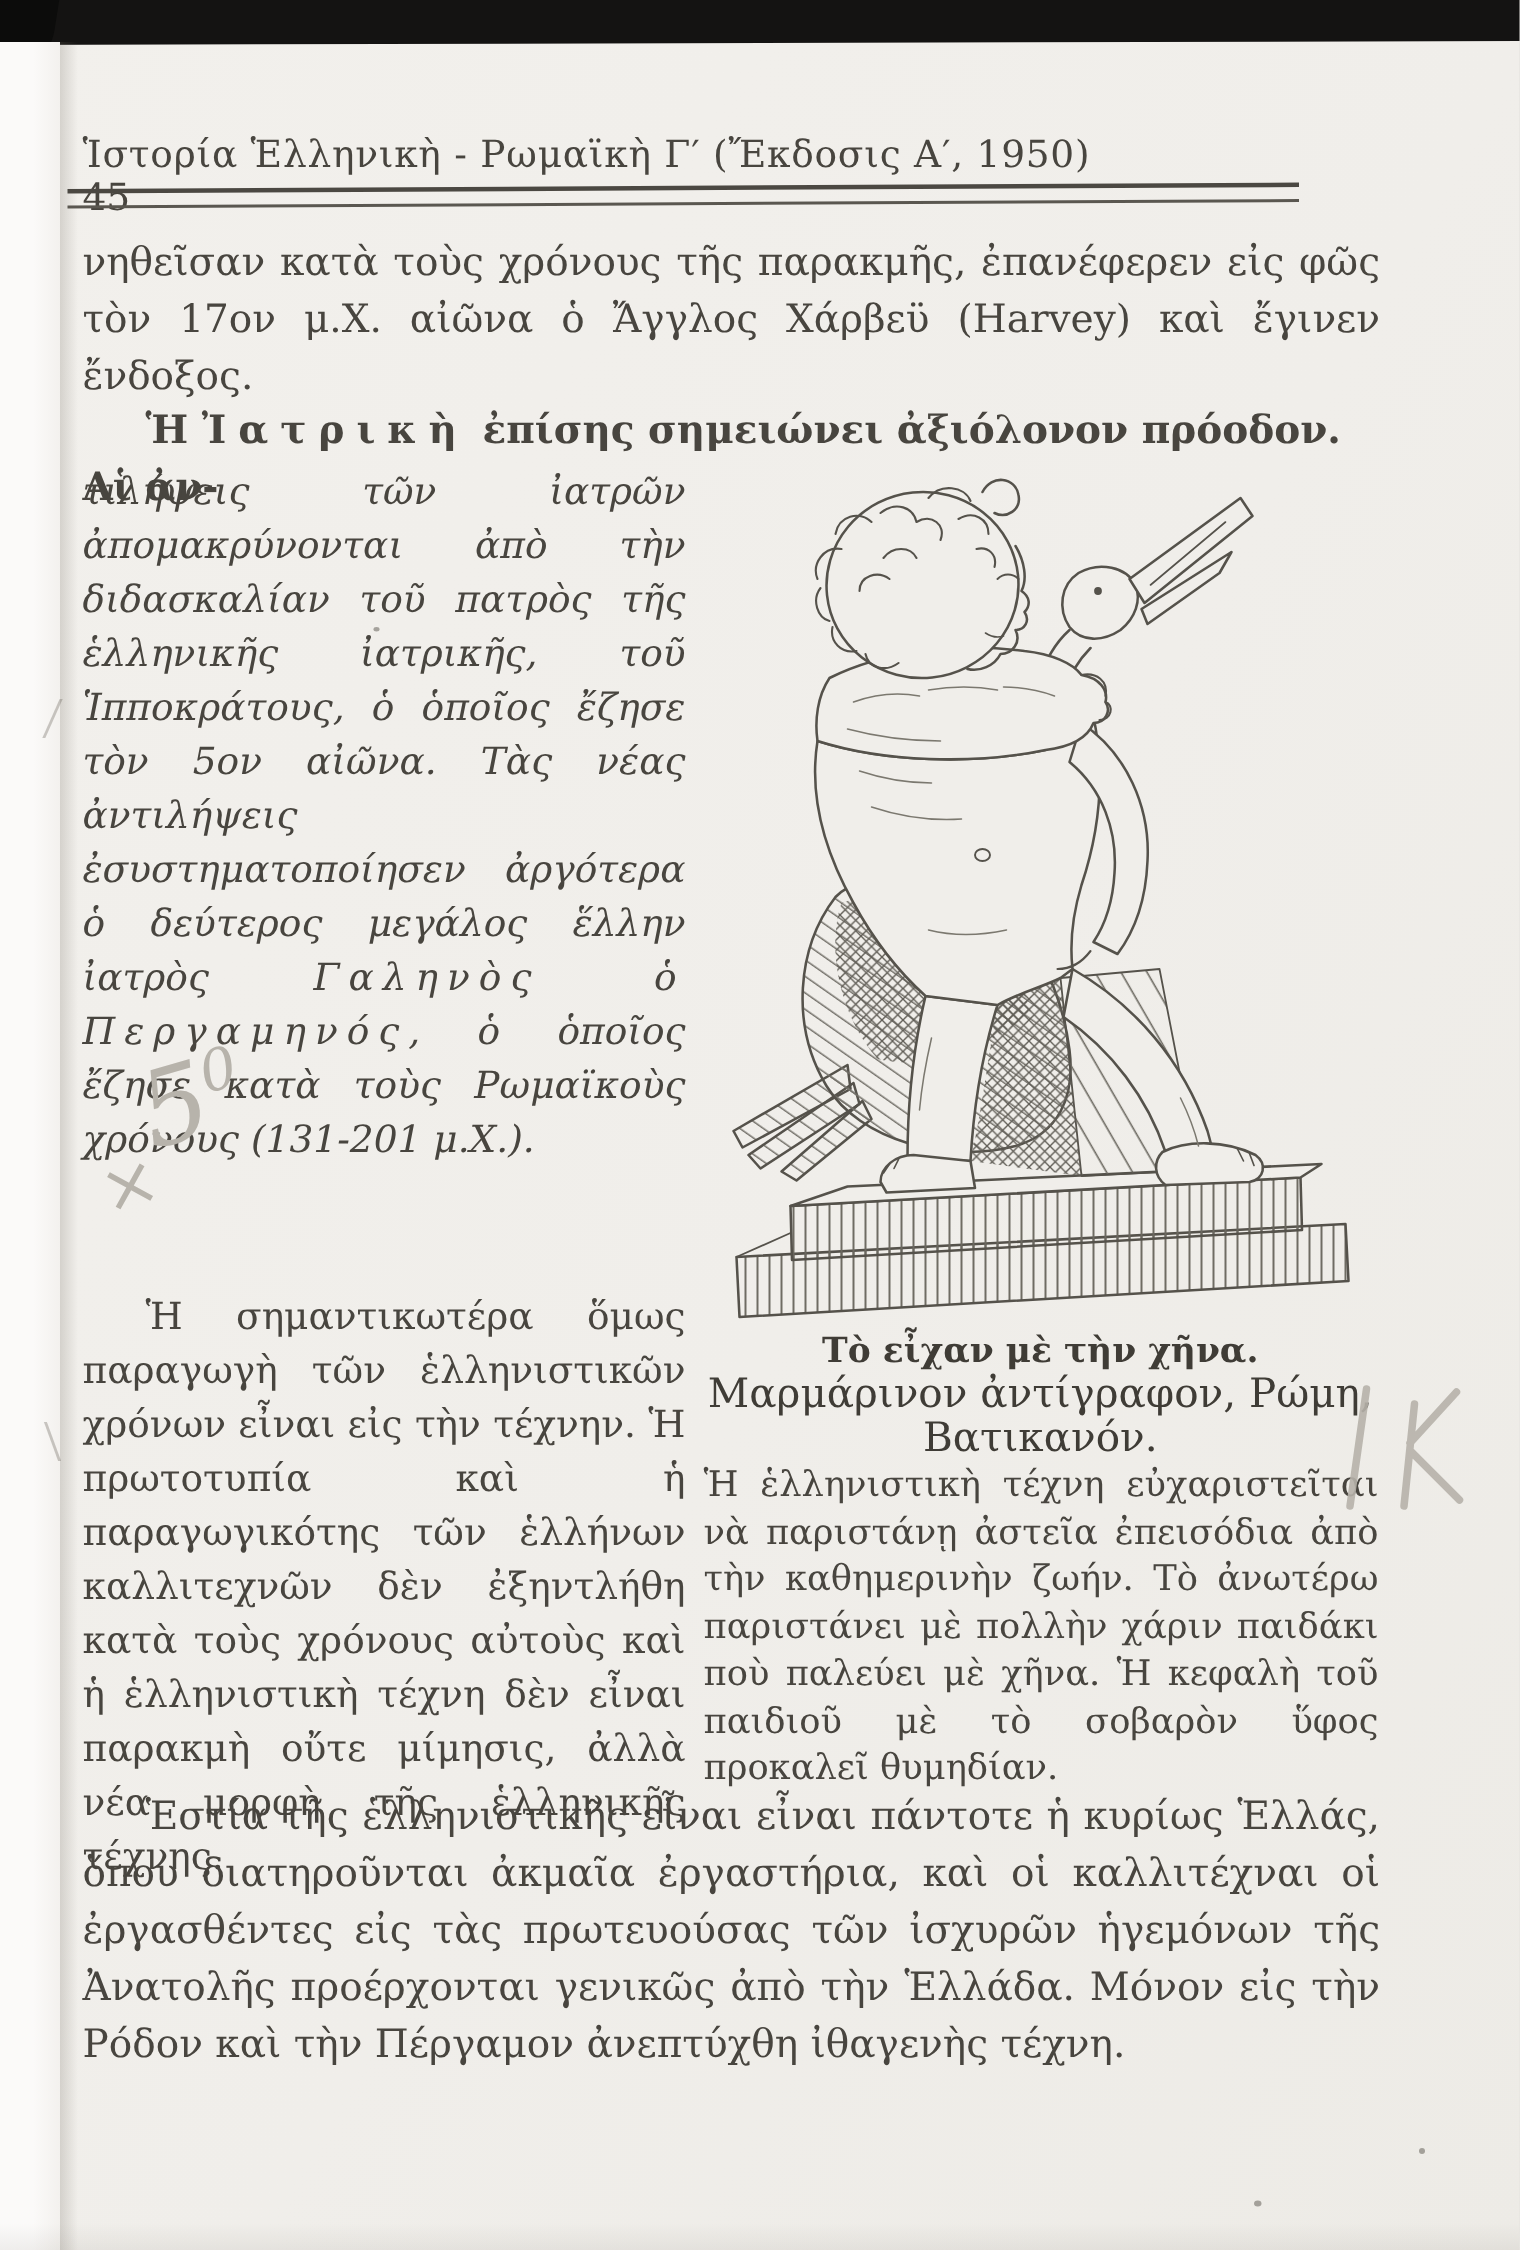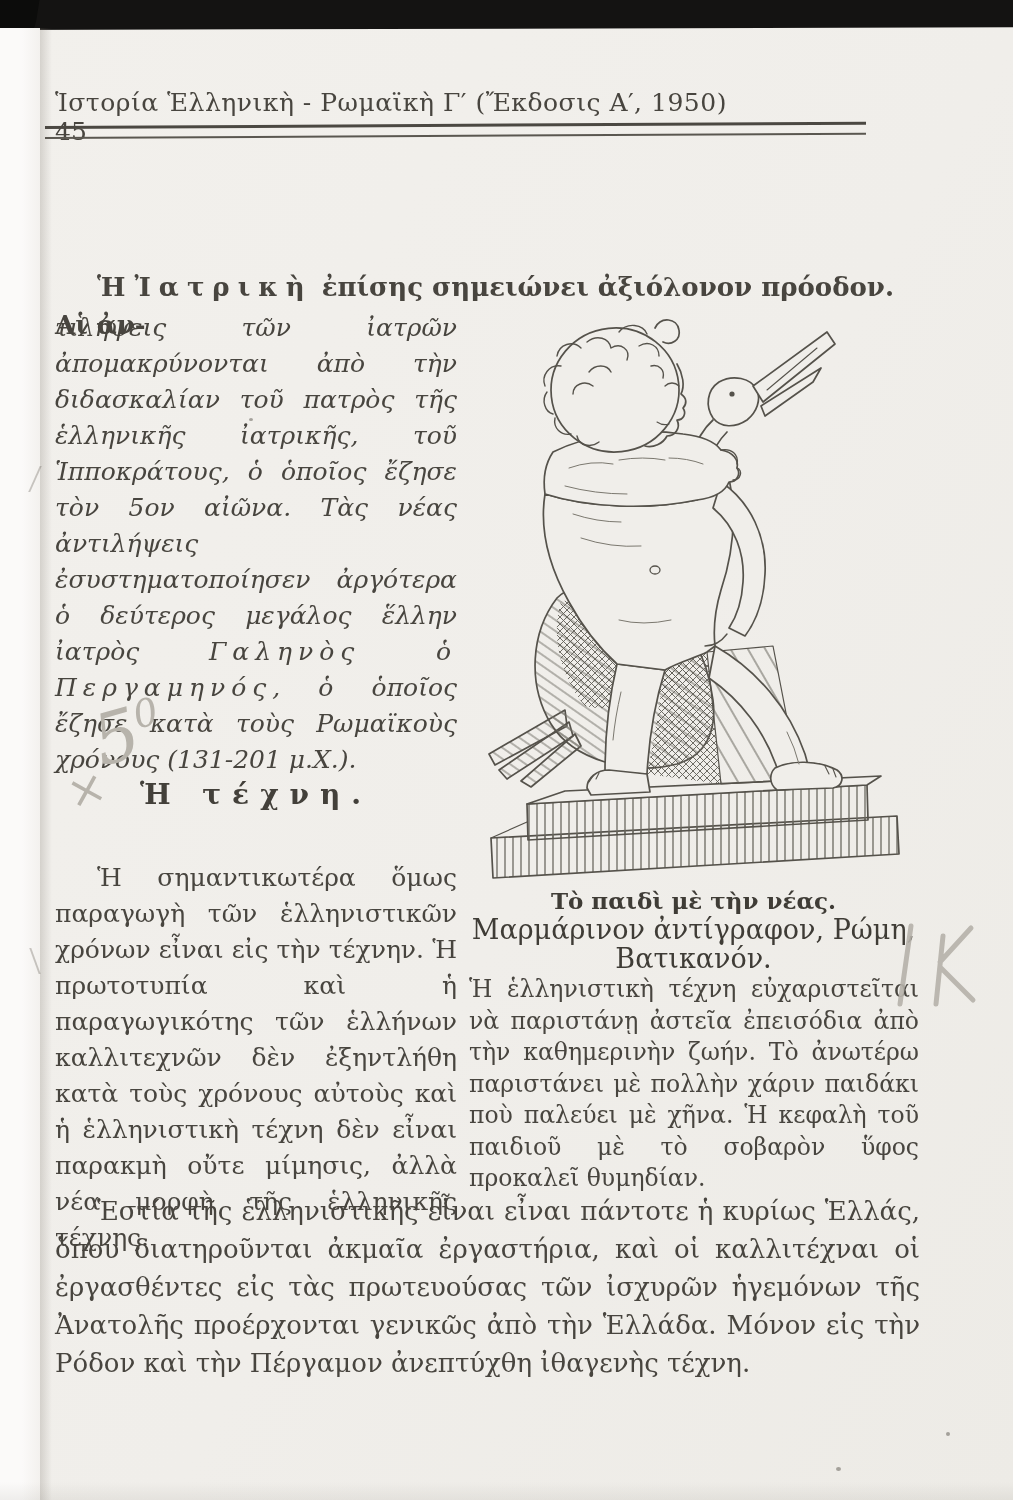--- a/index.html
+++ b/index.html
@@ -85,29 +85,29 @@
   <div class="dot" style="left:946px;top:1432px;width:4px;height:4px;"></div>
   <div class="dot" style="left:249px;top:418px;width:4px;height:3px;"></div>
 
   <div class="content-block header-row">
     <span class="header-title">Ἱστορία Ἑλληνικὴ - Ρωμαϊκὴ Γ′ (Ἔκδοσις Α′, 1950)</span>
     <span class="page-number">45</span>
   </div>
   <div class="rule rule-thick"></div>
   <div class="rule rule-thin"></div>
 
+  <p class="content-block body-text p1">νηθεῖσαν κατὰ τοὺς χρόνους τῆς παρακμῆς, ἐπανέφερεν εἰς φῶς τὸν 17ον μ.Χ. αἰῶνα ὁ Ἄγγλος Χάρβεϋ (Harvey) καὶ ἔγινεν ἔνδοξος.</p>
 
   <p class="content-block body-text p2intro"><span>Ἡ </span><span class="em-spaced">Ἰατρικὴ</span><span> ἐπίσης σημειώνει ἀξιόλονον πρόοδον. Αἱ ἀν-</span></p>
 
   <div class="content-block twocol">
 
     <div class="left-col">
       <p class="col-text lc-p1"><span>τιλήψεις τῶν ἰατρῶν ἀπομακρύνονται ἀπὸ τὴν διδασκαλίαν τοῦ πατρὸς τῆς ἑλληνικῆς ἰατρικῆς, τοῦ Ἱπποκράτους, ὁ ὁποῖος ἔζησε τὸν 5ον αἰῶνα. Τὰς νέας ἀντιλήψεις ἐσυστηματοποίησεν ἀργότερα ὁ δεύτερος μεγάλος ἕλλην ἰατρὸς </span><span class="em-spaced2">Γαληνὸς ὁ Περγαμηνός</span><span>, ὁ ὁποῖος ἔζησε κατὰ τοὺς Ρωμαϊκοὺς χρόνους (131-201 μ.Χ.).</span></p>
 
-      <h3 class="section-heading">Ἡ τέχνη.</h3>
 
       <p class="col-text lc-p2">Ἡ σημαντικωτέρα ὅμως παραγωγὴ τῶν ἑλληνιστικῶν χρόνων εἶναι εἰς τὴν τέχνην. Ἡ πρωτοτυπία καὶ ἡ παραγωγικότης τῶν ἑλλήνων καλλιτεχνῶν δὲν ἐξηντλήθη κατὰ τοὺς χρόνους αὐτοὺς καὶ ἡ ἑλληνιστικὴ τέχνη δὲν εἶναι παρακμὴ οὔτε μίμησις, ἀλλὰ νέα μορφὴ τῆς ἑλληνικῆς τέχνης.</p>
     </div>
 
     <div class="right-col">
 
       <svg class="figure-svg" width="440" height="578" viewBox="0 0 440 578">
         <defs>
           <pattern id="vh" width="8" height="12" patternUnits="userSpaceOnUse">
             <path d="M4,0 V12" stroke="#6b6860" stroke-width="1.3"></path>
@@ -192,21 +192,21 @@
             <circle cx="263" cy="92" r="2.6" fill="#55524b" stroke="none"></circle>
             <path d="M284,84 L358,30 L366,42 L294,100 Z" fill="#f0eeea"></path>
             <path d="M292,104 L352,66 L344,80 L296,114 Z" fill="#f0eeea"></path>
             <path d="M298,88 L348,46" stroke-width="1.1"></path>
           </g>
 
         </g>
       </svg>
 
       <div class="caption">
-        <div class="caption-line1">Τὸ παιδὶ μὲ τὴν νέας.</div>
+        <div class="caption-line1">Τὸ εἶχαν μὲ τὴν χῆνα.</div>
         <div class="caption-line2">Μαρμάρινον ἀντίγραφον, Ρώμη,</div>
         <div class="caption-line3">Βατικανόν.</div>
       </div>
 
       <p class="fig-desc">Ἡ ἑλληνιστικὴ τέχνη εὐχαριστεῖται νὰ παριστάνῃ ἀστεῖα ἐπεισόδια ἀπὸ τὴν καθημερινὴν ζωήν. Τὸ ἀνωτέρω παριστάνει μὲ πολλὴν χάριν παιδάκι ποὺ παλεύει μὲ χῆνα. Ἡ κεφαλὴ τοῦ παιδιοῦ μὲ τὸ σοβαρὸν ὕφος προκαλεῖ θυμηδίαν.</p>
     </div>
   </div>
 
   <p class="content-block body-text p4">Ἑστία τῆς ἑλληνιστικῆς εἶναι εἶναι πάντοτε ἡ κυρίως Ἑλλάς, ὅπου διατηροῦνται ἀκμαῖα ἐργαστήρια, καὶ οἱ καλλιτέχναι οἱ ἐργασθέντες εἰς τὰς πρωτευούσας τῶν ἰσχυρῶν ἡγεμόνων τῆς Ἀνατολῆς προέρχονται γενικῶς ἀπὸ τὴν Ἑλλάδα. Μόνον εἰς τὴν Ρόδον καὶ τὴν Πέργαμον ἀνεπτύχθη ἰθαγενὴς τέχνη.</p>
 

